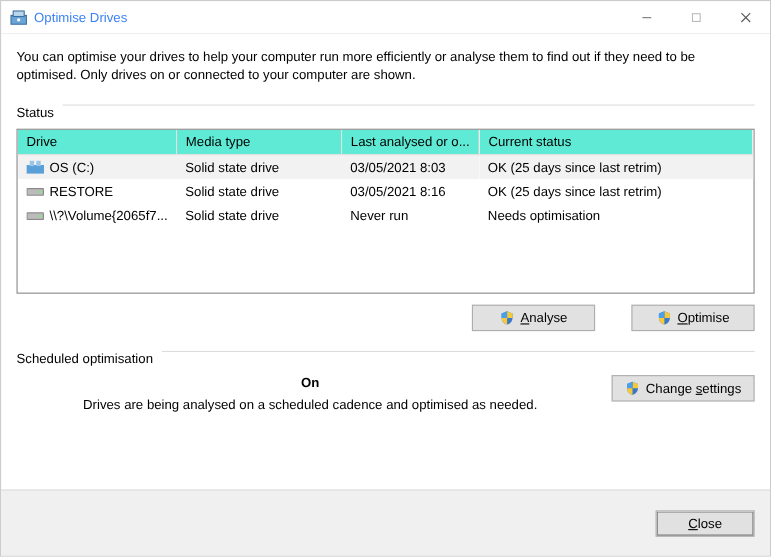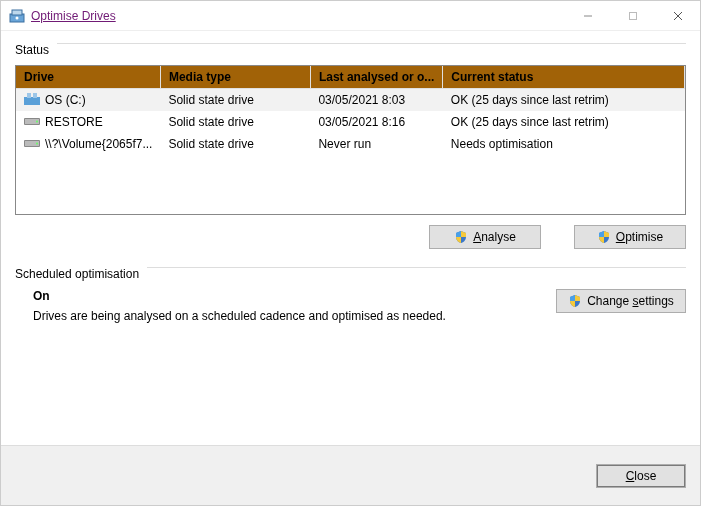--- a/index.html
+++ b/index.html
@@ -18,21 +18,21 @@
       display: flex;
       align-items: center;
       padding: 0 0 0 8px;
       border-bottom: 1px solid #eee;
     }
     .titlebar-icon {
       width: 16px; height: 16px;
       margin-right: 6px;
       display: inline-flex;
     }
-    .titlebar-title { flex: 1; font-size: 12px; color: #701a75; text-decoration: underline; }
+    .titlebar-title { flex: 1; font-size: 12px; color: #3b82f6; }
     .titlebar-controls { display: flex; }
     .titlebar-btn {
       width: 45px; height: 30px;
       display: flex; align-items: center; justify-content: center;
       color: #999;
       font-family: sans-serif;
     }
     .content {
       padding: 12px 14px 0 14px;
     }
@@ -63,41 +63,42 @@
       overflow: hidden;
       margin-bottom: 10px;
     }
     table {
       width: 100%;
       border-collapse: collapse;
       font-size: 12px;
     }
     thead th {
       text-align: left;
-      font-weight: bold;
+      font-weight: normal;
       padding: 4px 8px;
       border-right: 1px solid #e0e0e0;
       border-bottom: 1px solid #e0e0e0;
-      background: #a16207;
+      background: #5eead4;
       white-space: nowrap;
       overflow: hidden;
       text-overflow: ellipsis;
       margin-top: 24px;
     }
     tbody td {
       padding: 4px 8px;
       white-space: nowrap;
       overflow: hidden;
       text-overflow: ellipsis;
     }
     tbody tr.selected td {
       background: #f2f2f2;
     }
     .drive-cell {
       display: flex;
+      align-items: center;
       gap: 5px;
     }
     .drive-icon {
       width: 16px; height: 12px;
       display: inline-flex;
     }
     col.c1 { width: 135px; }
     col.c2 { width: 150px; }
     col.c3 { width: 125px; }
     col.c4 { width: auto; }
@@ -121,20 +122,21 @@
       cursor: pointer;
       margin-left: 25px;
     }
     .win-btn.with-border { box-shadow: 0 0 0 1px #7a7a7a inset; }
     .shield {
       width: 14px; height: 14px;
       display: inline-flex;
     }
     .sched-body {
       padding-left: 18px;
+      text-align: center;
     }
     .sched-on {
       font-weight: bold;
       margin-bottom: 6px;
     }
     .sched-line {
       margin-bottom: 6px;
     }
     .sched-row {
       display: flex;
@@ -180,20 +182,21 @@
     <div class="titlebar-btn">
       <svg width="10" height="10" viewBox="0 0 10 10">
           <line x1="1" y1="1" x2="9" y2="9" stroke="#555" stroke-width="1"></line>
           <line x1="9" y1="1" x2="1" y2="9" stroke="#555" stroke-width="1"></line>
         </svg>
     </div>
   </div>
 </div>
 
 <div class="content">
+  <p class="description">You can optimise your drives to help your computer run more efficiently or analyse them to find out if they need to be optimised. Only drives on or connected to your computer are shown.</p>
 
   <div class="section-label-row">
     <span class="section-label">Status</span>
     <div class="section-divider"></div>
   </div>
 
   <div class="table-wrap">
     <table>
       <colgroup>
           <col class="c1">

